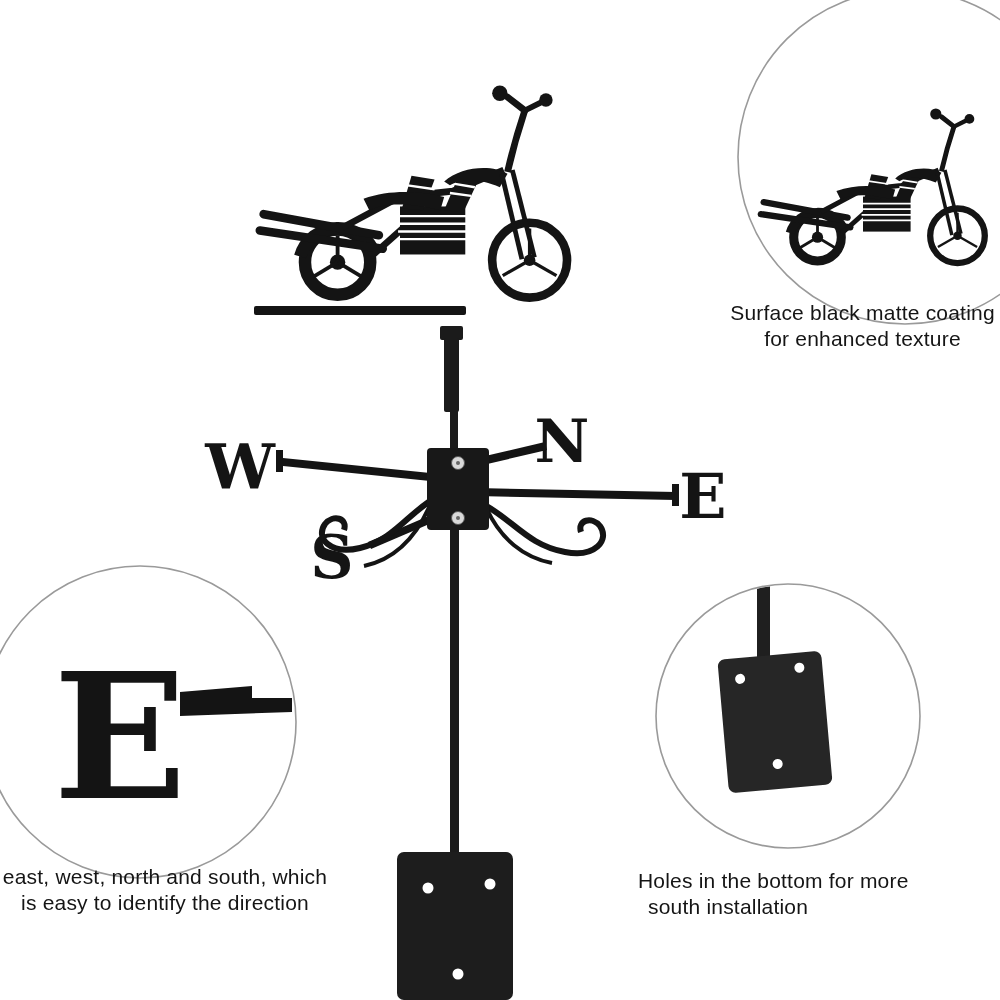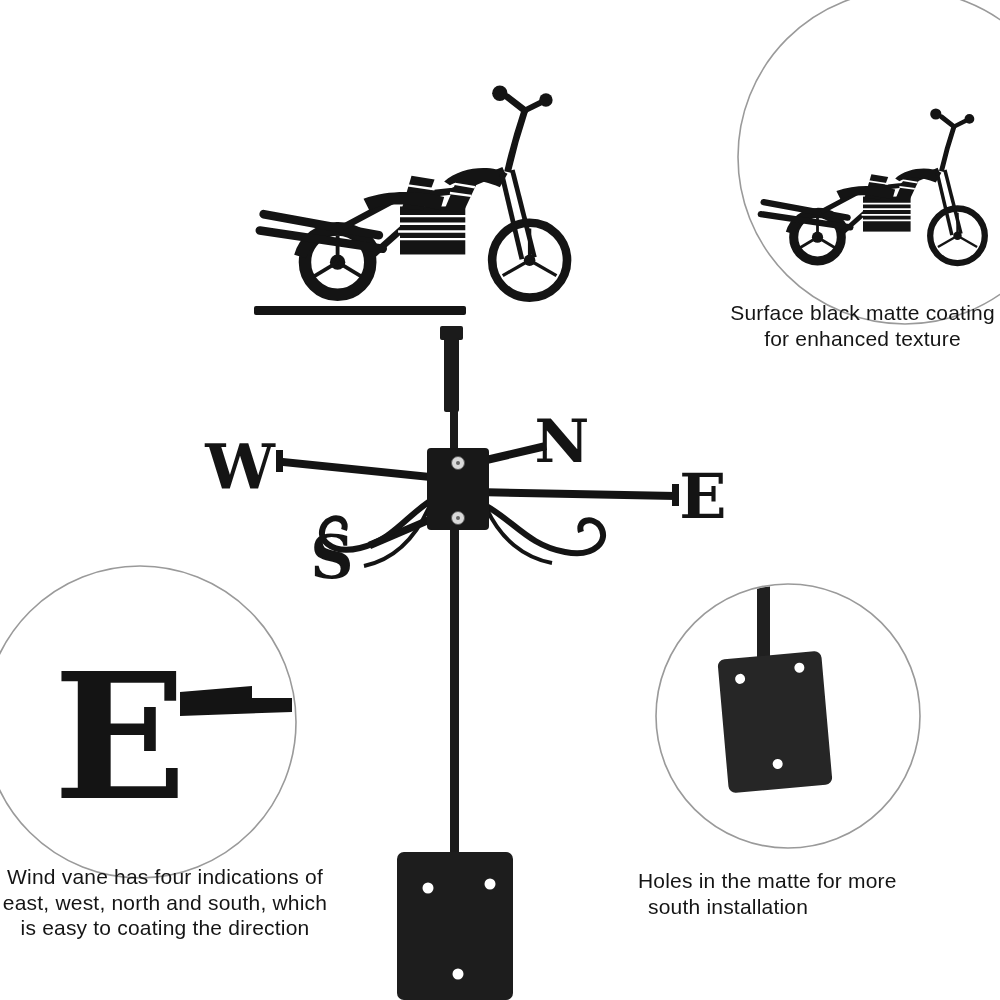--- a/index.html
+++ b/index.html
@@ -162,23 +162,22 @@
     <circle cx="788" cy="716" r="132" fill="none" stroke="#9a9a9a" stroke-width="1.6"></circle>
   </g>
 </svg>
 
 <div class="caption cap-center" style="left:720px;top:300px;width:285px;">
   <span class="cap-line">Surface black matte coating</span>
   <span class="cap-line">for enhanced texture</span>
 </div>
 
 <div class="caption cap-center" style="left:2px;top:864px;width:326px;">
-  <span class="cap-line">Wind vane has four indications of</span>
   <span class="cap-line">east, west, north and south, which</span>
-  <span class="cap-line">is easy to coating the direction</span>
+  <span class="cap-line">is easy to identify the direction</span>
 </div>
 
 <div class="caption" style="left:638px;top:868px;width:290px;">
-  <span class="cap-line">Holes in the matte for more</span>
+  <span class="cap-line">Holes in the bottom for more</span>
   <span class="cap-line indent">south installation</span>
 </div>
 
 </div>
 
 </body></html>

